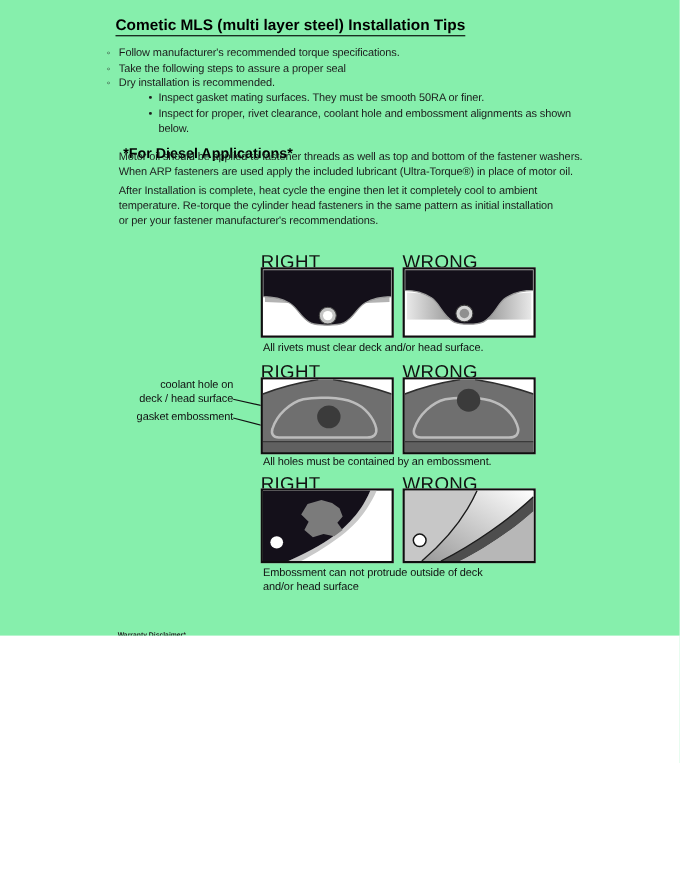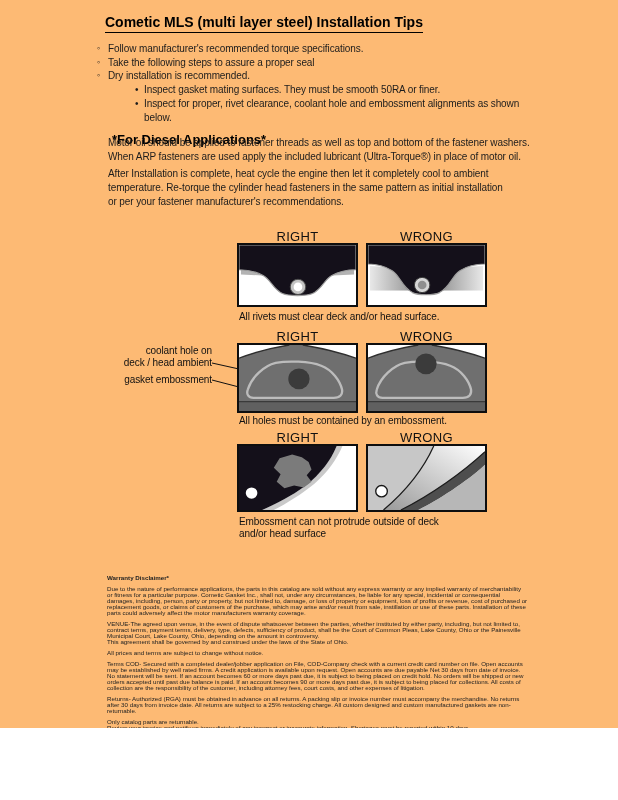--- a/index.html
+++ b/index.html
@@ -1,29 +1,29 @@
 <!DOCTYPE html>
 <html><head>
 <meta charset="utf-8">
 <style>
   html,body{margin:0;padding:0;background:#ffffff;}
-  .page{position:relative;width:618px;height:728px;background:#fdba74;overflow:hidden;
+  .page{position:relative;width:618px;height:578px;background:#86efac;overflow:hidden;
         font-family:"Liberation Sans", sans-serif;color:#1c1c1c;}
   .title{position:absolute;left:105px;top:14px;margin:0;font-size:14px;font-weight:bold;color:#000;
          border-bottom:1.6px solid #000;padding-bottom:2px;display:inline-block;letter-spacing:0;}
   .bullets{position:absolute;left:97px;top:42px;width:445px;font-size:10px;line-height:13.7px;letter-spacing:-0.1px;}
   .b{position:relative;padding-left:11px;}
   .b::before{content:"◦";position:absolute;left:0;top:0;font-size:9px;}
   .sb{position:relative;padding-left:47px;}
   .sb::before{content:"•";position:absolute;left:38px;top:0;}
   .diesel-heading{position:absolute;left:96px;top:116px;margin:16px;font-size:13px;font-weight:bold;color:#000;}
   .para{position:absolute;left:108px;width:430px;font-size:10px;line-height:14px;letter-spacing:-0.1px;white-space:pre-line;}
   .p1{top:136px;} .p2{top:167px;} .p3{top:211px;}
 
-  .fig-label{position:absolute;width:121px;text-align:center;font-size:13px;color:#111;letter-spacing:0.3px;}
+  .fig-label{position:absolute;width:121px;font-size:17px;color:#111;letter-spacing:0.3px;}
   .fig-box{position:absolute;width:121px;border:2px solid #0e0e0e;box-sizing:border-box;background:#fff;}
   .fig-box svg{display:block;width:100%;height:100%;}
   .caption{position:absolute;font-size:10px;line-height:12px;letter-spacing:-0.1px;color:#111;}
   .ann{position:absolute;left:62px;width:150px;text-align:right;font-size:10px;line-height:11.5px;
        letter-spacing:-0.1px;white-space:pre-line;color:#111;}
   .leader{position:absolute;left:210px;top:358px;width:90px;height:40px;}
 
   .legal{position:absolute;left:107px;top:575px;width:421px;font-size:6.2px;line-height:6px;
          letter-spacing:0;color:#222;}
   .legal-h{font-weight:bold;margin:0 0 5px 0;}
@@ -83,21 +83,21 @@
       <circle cx="56" cy="42" r="8" fill="#d6d6d6" stroke="#3a3a3a" stroke-width="1"></circle>
       <circle cx="56" cy="42" r="4.5" fill="#8f8f8f"></circle>
     </svg>
   </div>
   <div class="caption" style="left:239px;top:311px;width:280px;">All rivets must clear deck and/or head surface.</div>
 
   <div class="fig-label" style="left:237px;top:329px;">RIGHT</div>
   <div class="fig-label" style="left:366px;top:329px;">WRONG</div>
 
   <div class="ann" style="top:345px;">coolant hole on
-deck / head ambient</div>
+deck / head surface</div>
   <div class="ann" style="top:374px;">gasket embossment</div>
   <svg class="leader" viewBox="0 0 90 40">
     <line x1="2" y1="5" x2="83" y2="23" stroke="#101010" stroke-width="1"></line>
     <line x1="2" y1="22" x2="52" y2="35" stroke="#101010" stroke-width="1"></line>
   </svg>
 
   <div class="fig-box" style="left:237px;top:343px;height:70px;">
     <svg viewBox="0 0 121 70" preserveAspectRatio="none">
       <rect x="0" y="0" width="121" height="70" fill="#6f6f6f"></rect>
       <path d="M0,0 H52 C37,2.5 16,7.5 0,14 Z" fill="#ffffff"></path>

